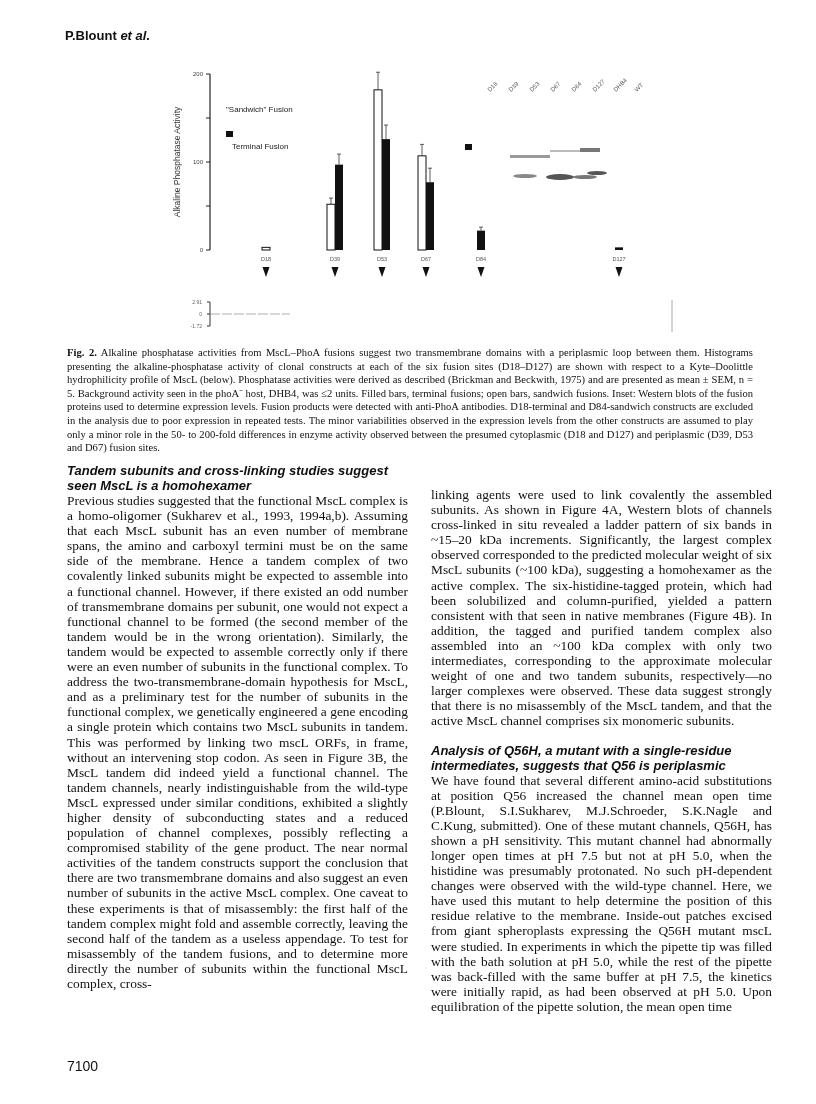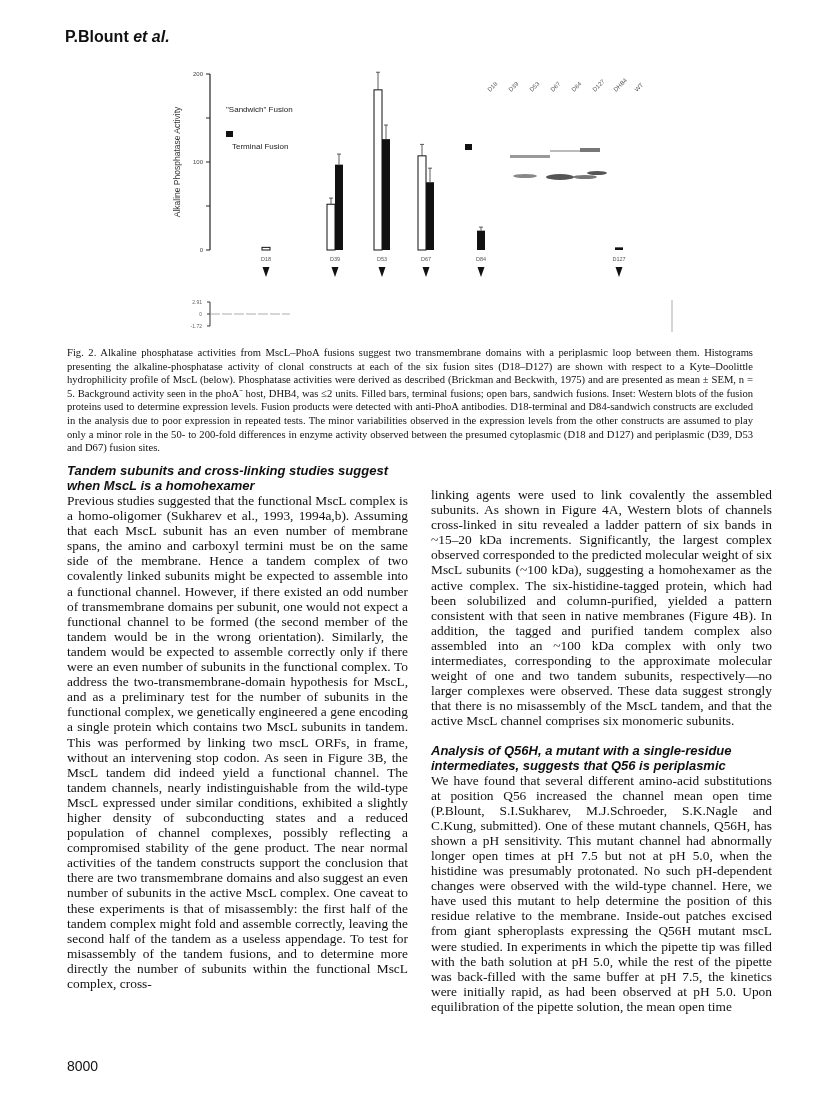--- a/index.html
+++ b/index.html
@@ -1,21 +1,21 @@
 <!DOCTYPE html>
 <html><head>
 <meta charset="utf-8">
 <style>
   html, body { margin:0; padding:0; background:#fff; }
   body { width:816px; height:1104px; position:relative; overflow:hidden; color:#111; }
-  .running-head { position:absolute; left:65px; top:28px; font-family:"Liberation Sans", sans-serif; font-weight:bold; font-size:16px;text-align:center; }
+  .running-head { position:absolute; left:65px; top:28px; font-family:"Liberation Sans", sans-serif; font-weight:bold; font-size:13px;text-align:center; }
   .running-head i { font-style:italic; }
   #figure { position:absolute; left:160px; top:60px; width:520px; height:280px; }
   .caption { position:absolute; left:67px; top:346px; width:686px; font-family:"Liberation Serif", serif; font-size:10.6px; line-height:13.6px; text-align:justify; }
-  .caption b { font-weight:normal; }
+  .caption b { font-weight:bold; }
   .col { position:absolute; top:463px; width:341px; font-family:"Liberation Serif", serif; font-size:13.4px; line-height:15.1px; text-align:justify; }
   .col-left { left:67px; }
   .col-right { left:431px;margin-top:24px; }
   .heading { font-family:"Liberation Sans", sans-serif; font-weight:bold; font-style:italic; font-size:13px; line-height:15px; text-align:left; }
   .para { margin:0; }
   .gap { height:14px; }
   .page-number { position:absolute; left:67px; top:1058px; font-family:"Liberation Sans", sans-serif; font-size:14px; }
   svg text { font-family:"Liberation Sans", sans-serif; }
 </style>
 </head>
@@ -106,24 +106,24 @@
       <line x1="50" y1="254" x2="130" y2="254" stroke="#999" stroke-width="0.8" stroke-dasharray="10 2"></line>
       <line x1="512" y1="240" x2="512" y2="272" stroke="#aaa" stroke-width="1"></line>
     </g>
 </svg>
 
 <div class="caption">
   <b>Fig. 2.</b><span> Alkaline phosphatase activities from MscL–PhoA fusions suggest two transmembrane domains with a periplasmic loop between them. Histograms presenting the alkaline-phosphatase activity of clonal constructs at each of the six fusion sites (D18–D127) are shown with respect to a Kyte–Doolittle hydrophilicity profile of MscL (below). Phosphatase activities were derived as described (Brickman and Beckwith, 1975) and are presented as mean ± SEM, n = 5. Background activity seen in the phoA⁻ host, DHB4, was ≤2 units. Filled bars, terminal fusions; open bars, sandwich fusions. Inset: Western blots of the fusion proteins used to determine expression levels. Fusion products were detected with anti-PhoA antibodies. D18-terminal and D84-sandwich constructs are excluded in the analysis due to poor expression in repeated tests. The minor variabilities observed in the expression levels from the other constructs are assumed to play only a minor role in the 50- to 200-fold differences in enzyme activity observed between the presumed cytoplasmic (D18 and D127) and periplasmic (D39, D53 and D67) fusion sites.</span>
 </div>
 
 <div class="col col-left">
-  <div class="heading">Tandem subunits and cross-linking studies suggest when MscL is a homohexamer</div>
+  <div class="heading">Tandem subunits and cross-linking studies suggest seen MscL is a homohexamer</div>
   <p class="para">Previous studies suggested that the functional MscL complex is a homo-oligomer (Sukharev et al., 1993, 1994a,b). Assuming that each MscL subunit has an even number of membrane spans, the amino and carboxyl termini must be on the same side of the membrane. Hence a tandem complex of two covalently linked subunits might be expected to assemble into a functional channel. However, if there existed an odd number of transmembrane domains per subunit, one would not expect a functional channel to be formed (the second member of the tandem would be in the wrong orientation). Similarly, the tandem would be expected to assemble correctly only if there were an even number of subunits in the functional complex. To address the two-transmembrane-domain hypothesis for MscL, and as a preliminary test for the number of subunits in the functional complex, we genetically engineered a gene encoding a single protein which contains two MscL subunits in tandem. This was performed by linking two mscL ORFs, in frame, without an intervening stop codon. As seen in Figure 3B, the MscL tandem did indeed yield a functional channel. The tandem channels, nearly indistinguishable from the wild-type MscL expressed under similar conditions, exhibited a slightly higher density of subconducting states and a reduced population of channel complexes, possibly reflecting a compromised stability of the gene product. The near normal activities of the tandem constructs support the conclusion that there are two transmembrane domains and also suggest an even number of subunits in the active MscL complex. One caveat to these experiments is that of misassembly: the first half of the tandem complex might fold and assemble correctly, leaving the second half of the tandem as a useless appendage. To test for misassembly of the tandem fusions, and to determine more directly the number of subunits within the functional MscL complex, cross-</p>
 </div>
 
 <div class="col col-right">
   <p class="para">linking agents were used to link covalently the assembled subunits. As shown in Figure 4A, Western blots of channels cross-linked in situ revealed a ladder pattern of six bands in ~15–20 kDa increments. Significantly, the largest complex observed corresponded to the predicted molecular weight of six MscL subunits (~100 kDa), suggesting a homohexamer as the active complex. The six-histidine-tagged protein, which had been solubilized and column-purified, yielded a pattern consistent with that seen in native membranes (Figure 4B). In addition, the tagged and purified tandem complex also assembled into an ~100 kDa complex with only two intermediates, corresponding to the approximate molecular weight of one and two tandem subunits, respectively—no larger complexes were observed. These data suggest strongly that there is no misassembly of the MscL tandem, and that the active MscL channel comprises six monomeric subunits.</p>
   <div class="gap"></div>
   <div class="heading">Analysis of Q56H, a mutant with a single-residue intermediates, suggests that Q56 is periplasmic</div>
   <p class="para">We have found that several different amino-acid substitutions at position Q56 increased the channel mean open time (P.Blount, S.I.Sukharev, M.J.Schroeder, S.K.Nagle and C.Kung, submitted). One of these mutant channels, Q56H, has shown a pH sensitivity. This mutant channel had abnormally longer open times at pH 7.5 but not at pH 5.0, when the histidine was presumably protonated. No such pH-dependent changes were observed with the wild-type channel. Here, we have used this mutant to help determine the position of this residue relative to the membrane. Inside-out patches excised from giant spheroplasts expressing the Q56H mutant mscL were studied. In experiments in which the pipette tip was filled with the bath solution at pH 5.0, while the rest of the pipette was back-filled with the same buffer at pH 7.5, the kinetics were initially rapid, as had been observed at pH 5.0. Upon equilibration of the pipette solution, the mean open time</p>
 </div>
 
-<div class="page-number">8000</div>
+<div class="page-number">7100</div>
 
 </body></html>

